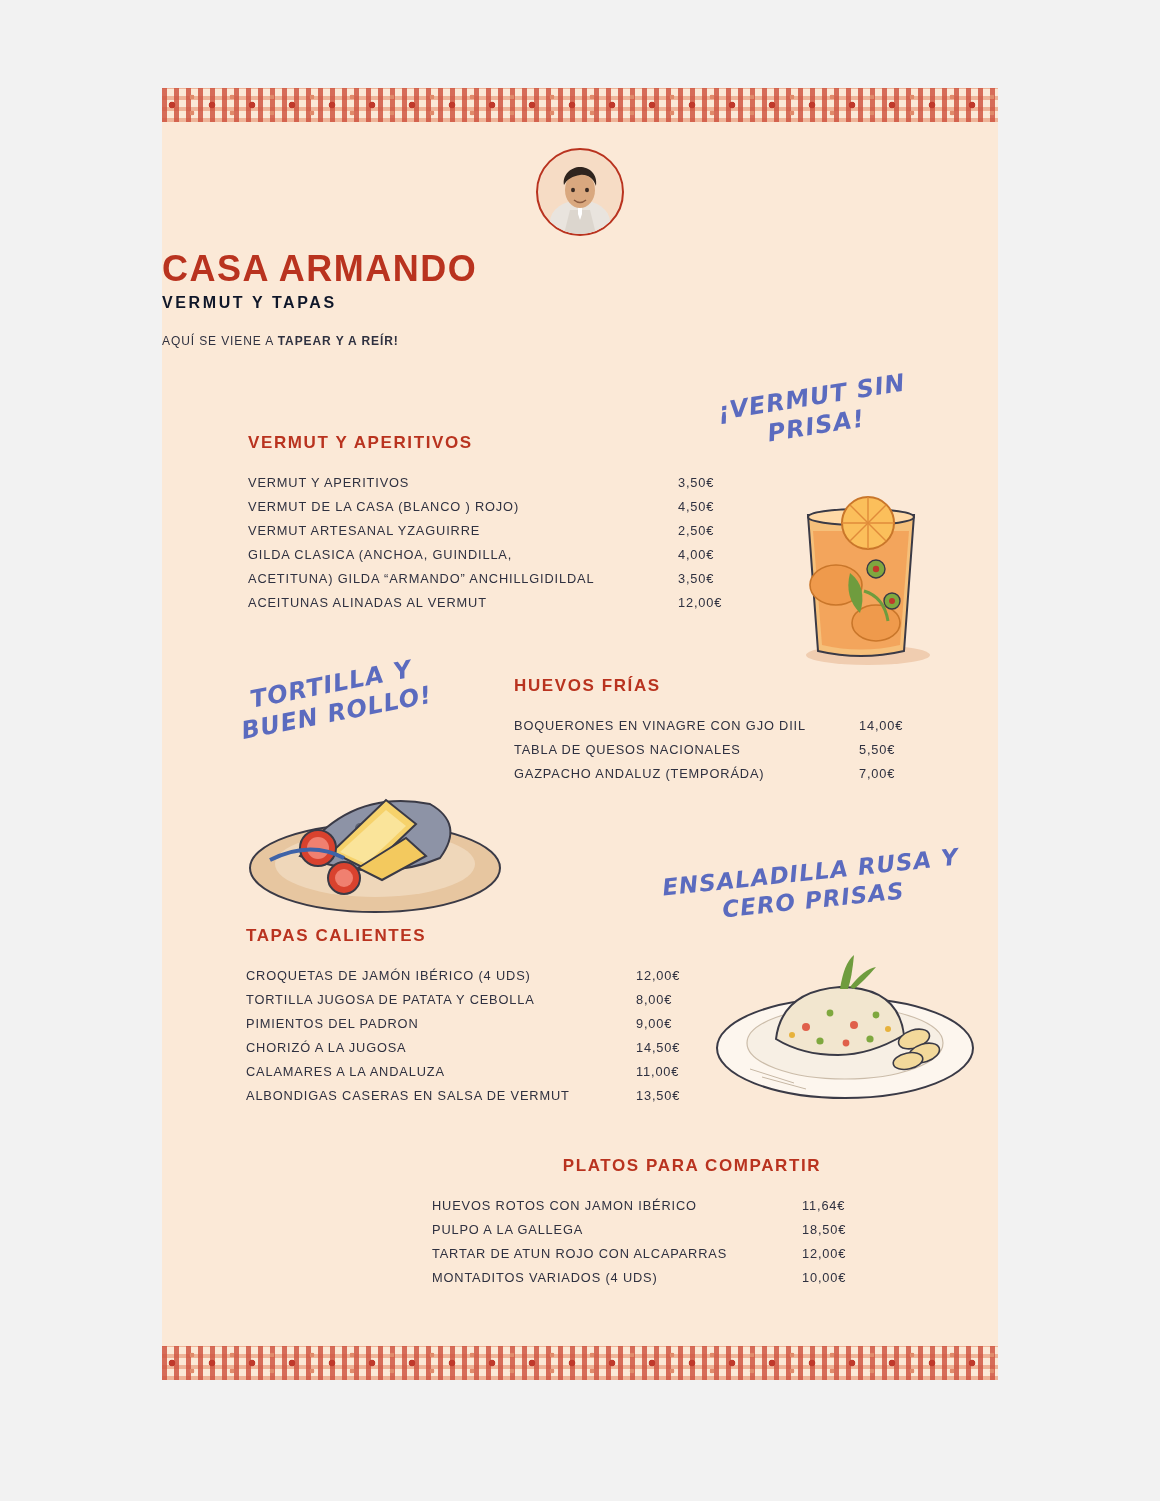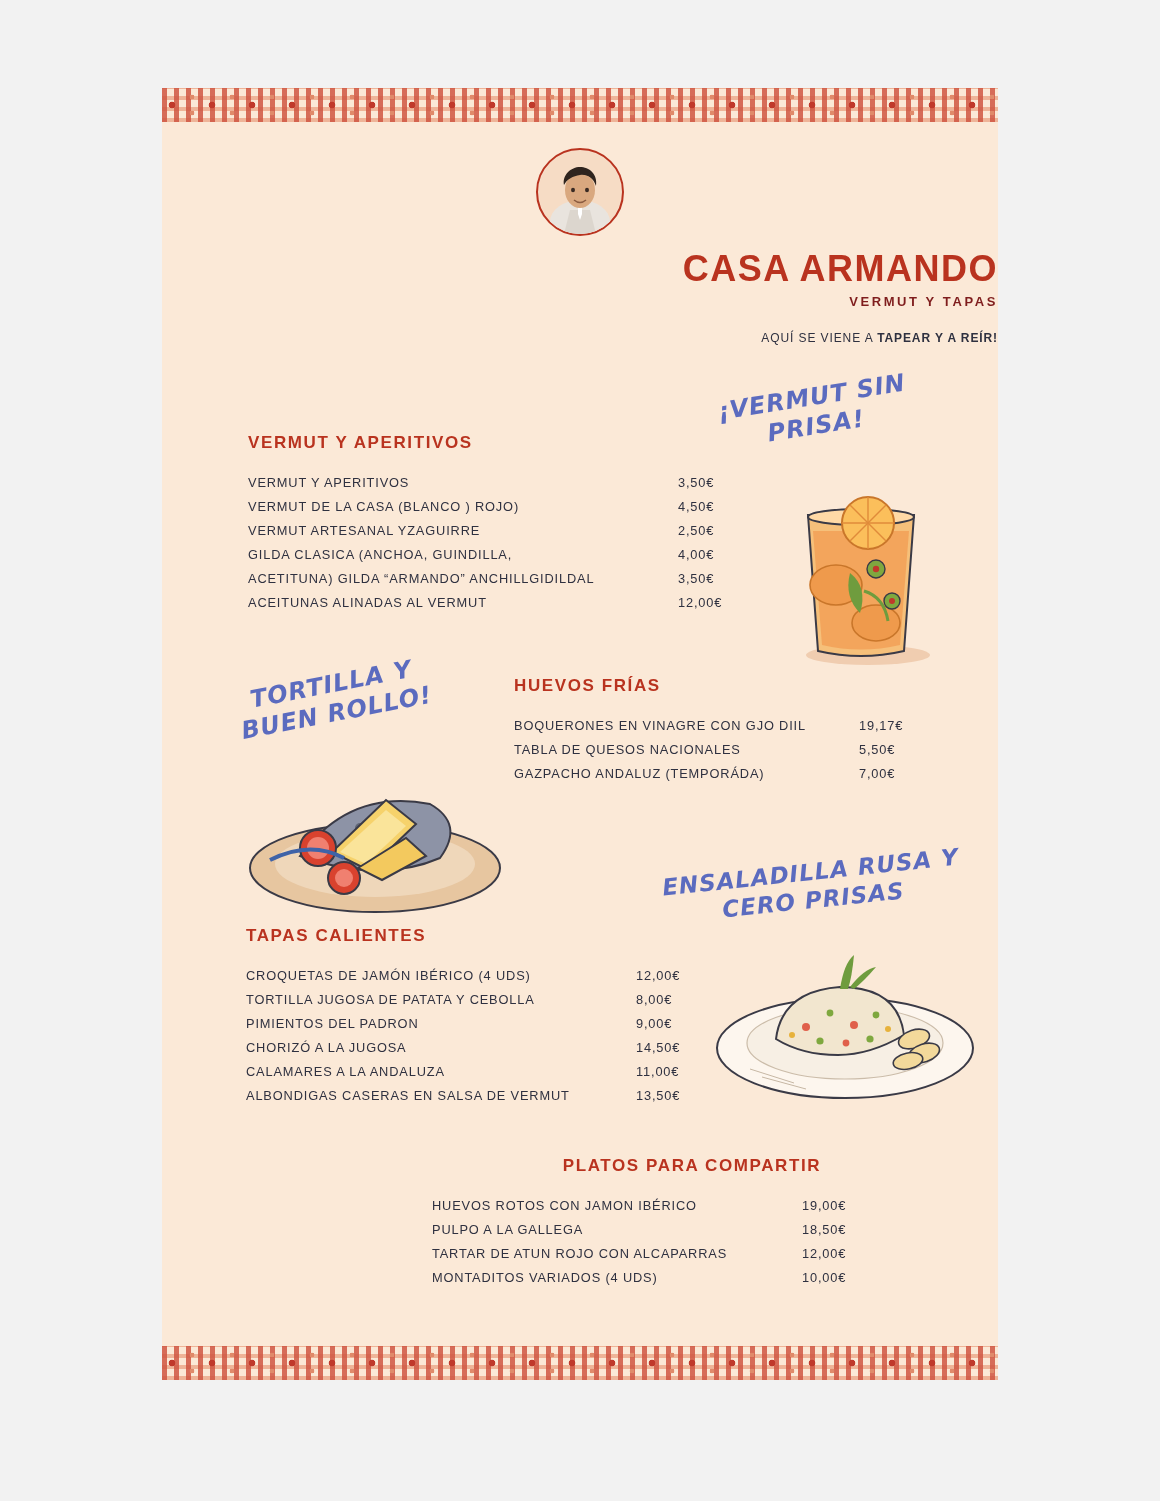--- a/index.html
+++ b/index.html
@@ -56,21 +56,21 @@
   }
   .ornament-dots.top { top: 0; }
   .ornament-dots.bottom { bottom: 0; }
 
   
   .brand-header {
     position: absolute;
     top: 60px;
     left: 0;
     width: 836px;
-    text-align: right;
+    text-align: left;
   }
   .logo-badge {
     width: 84px;
     height: 84px;
     border-radius: 50%;
     border: 2px solid #b9331f;
     margin: 0 auto 14px auto;
     overflow: hidden;
     position: relative;
     background: #f7ddc8;
@@ -79,24 +79,24 @@
 
   .brand-title {
     font-size: 36px;
     font-weight: bold;
     letter-spacing: 1.5px;
     color: #b9331f;
     margin: 0;
     line-height: 1.05;
   }
   .brand-sub {
-    font-size: 13px;
+    font-size: 16px;
     font-weight: bold;
     letter-spacing: 2.6px;
-    color: #7f1d1d;
+    color: #0f172a;
     margin-top: 6px;
   }
   .tagline {
     margin-top: 22px;
     font-size: 12px;
     letter-spacing: 0.9px;
     color: #2f3140;
   }
   .tagline .plain { font-weight: normal; }
   .tagline .strong { font-weight: bold; }
@@ -309,21 +309,21 @@
     <div class="item-row">
       <span class="item-name">ACEITUNAS ALINADAS AL VERMUT</span>
       <span class="item-price">12,00€</span>
     </div>
   </div>
 
   <div class="section" id="sec-frias">
     <div class="section-title">HUEVOS FRÍAS</div>
     <div class="item-row">
       <span class="item-name">BOQUERONES EN VINAGRE CON GJO DIIL</span>
-      <span class="item-price">19,17€</span>
+      <span class="item-price">14,00€</span>
     </div>
     <div class="item-row">
       <span class="item-name">TABLA DE QUESOS NACIONALES</span>
       <span class="item-price">5,50€</span>
     </div>
     <div class="item-row">
       <span class="item-name">GAZPACHO ANDALUZ (TEMPORÁDA)</span>
       <span class="item-price">7,00€</span>
     </div>
   </div>
@@ -353,21 +353,21 @@
     <div class="item-row">
       <span class="item-name">ALBONDIGAS CASERAS EN SALSA DE VERMUT</span>
       <span class="item-price">13,50€</span>
     </div>
   </div>
 
   <div class="section" id="sec-compartir">
     <div class="section-title">PLATOS PARA COMPARTIR</div>
     <div class="item-row">
       <span class="item-name">HUEVOS ROTOS CON JAMON IBÉRICO</span>
-      <span class="item-price">19,00€</span>
+      <span class="item-price">11,64€</span>
     </div>
     <div class="item-row">
       <span class="item-name">PULPO A LA GALLEGA</span>
       <span class="item-price">18,50€</span>
     </div>
     <div class="item-row">
       <span class="item-name">TARTAR DE ATUN ROJO CON ALCAPARRAS</span>
       <span class="item-price">12,00€</span>
     </div>
     <div class="item-row">

